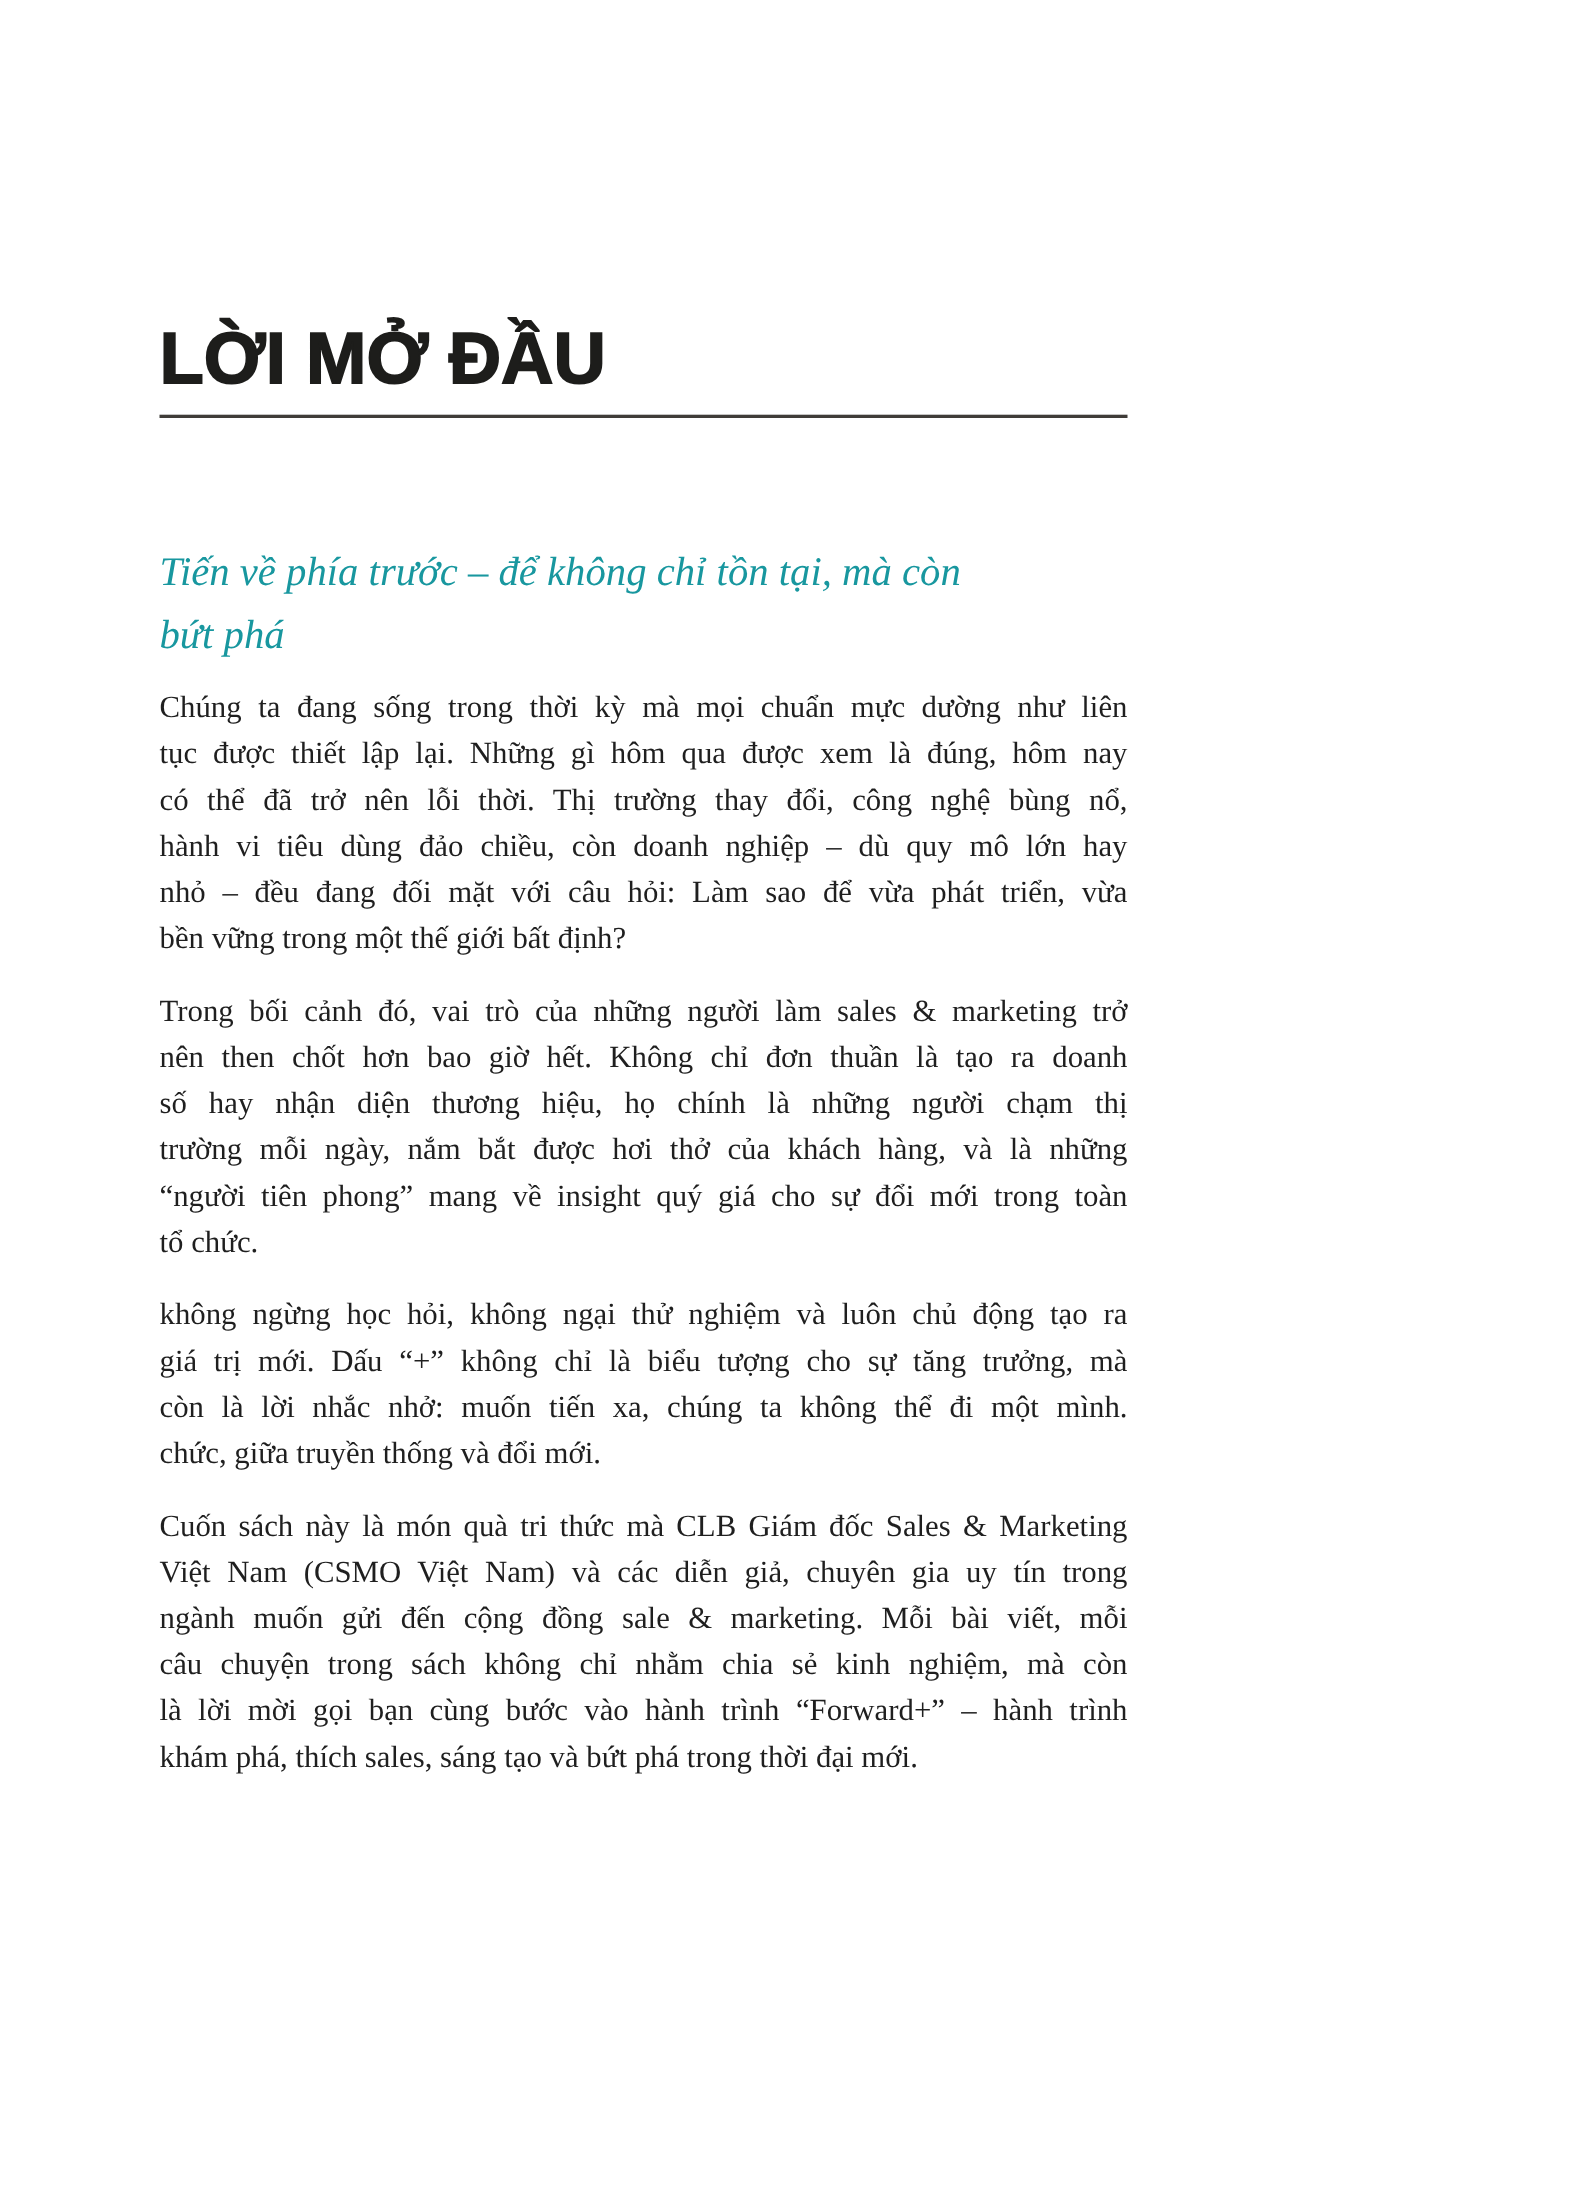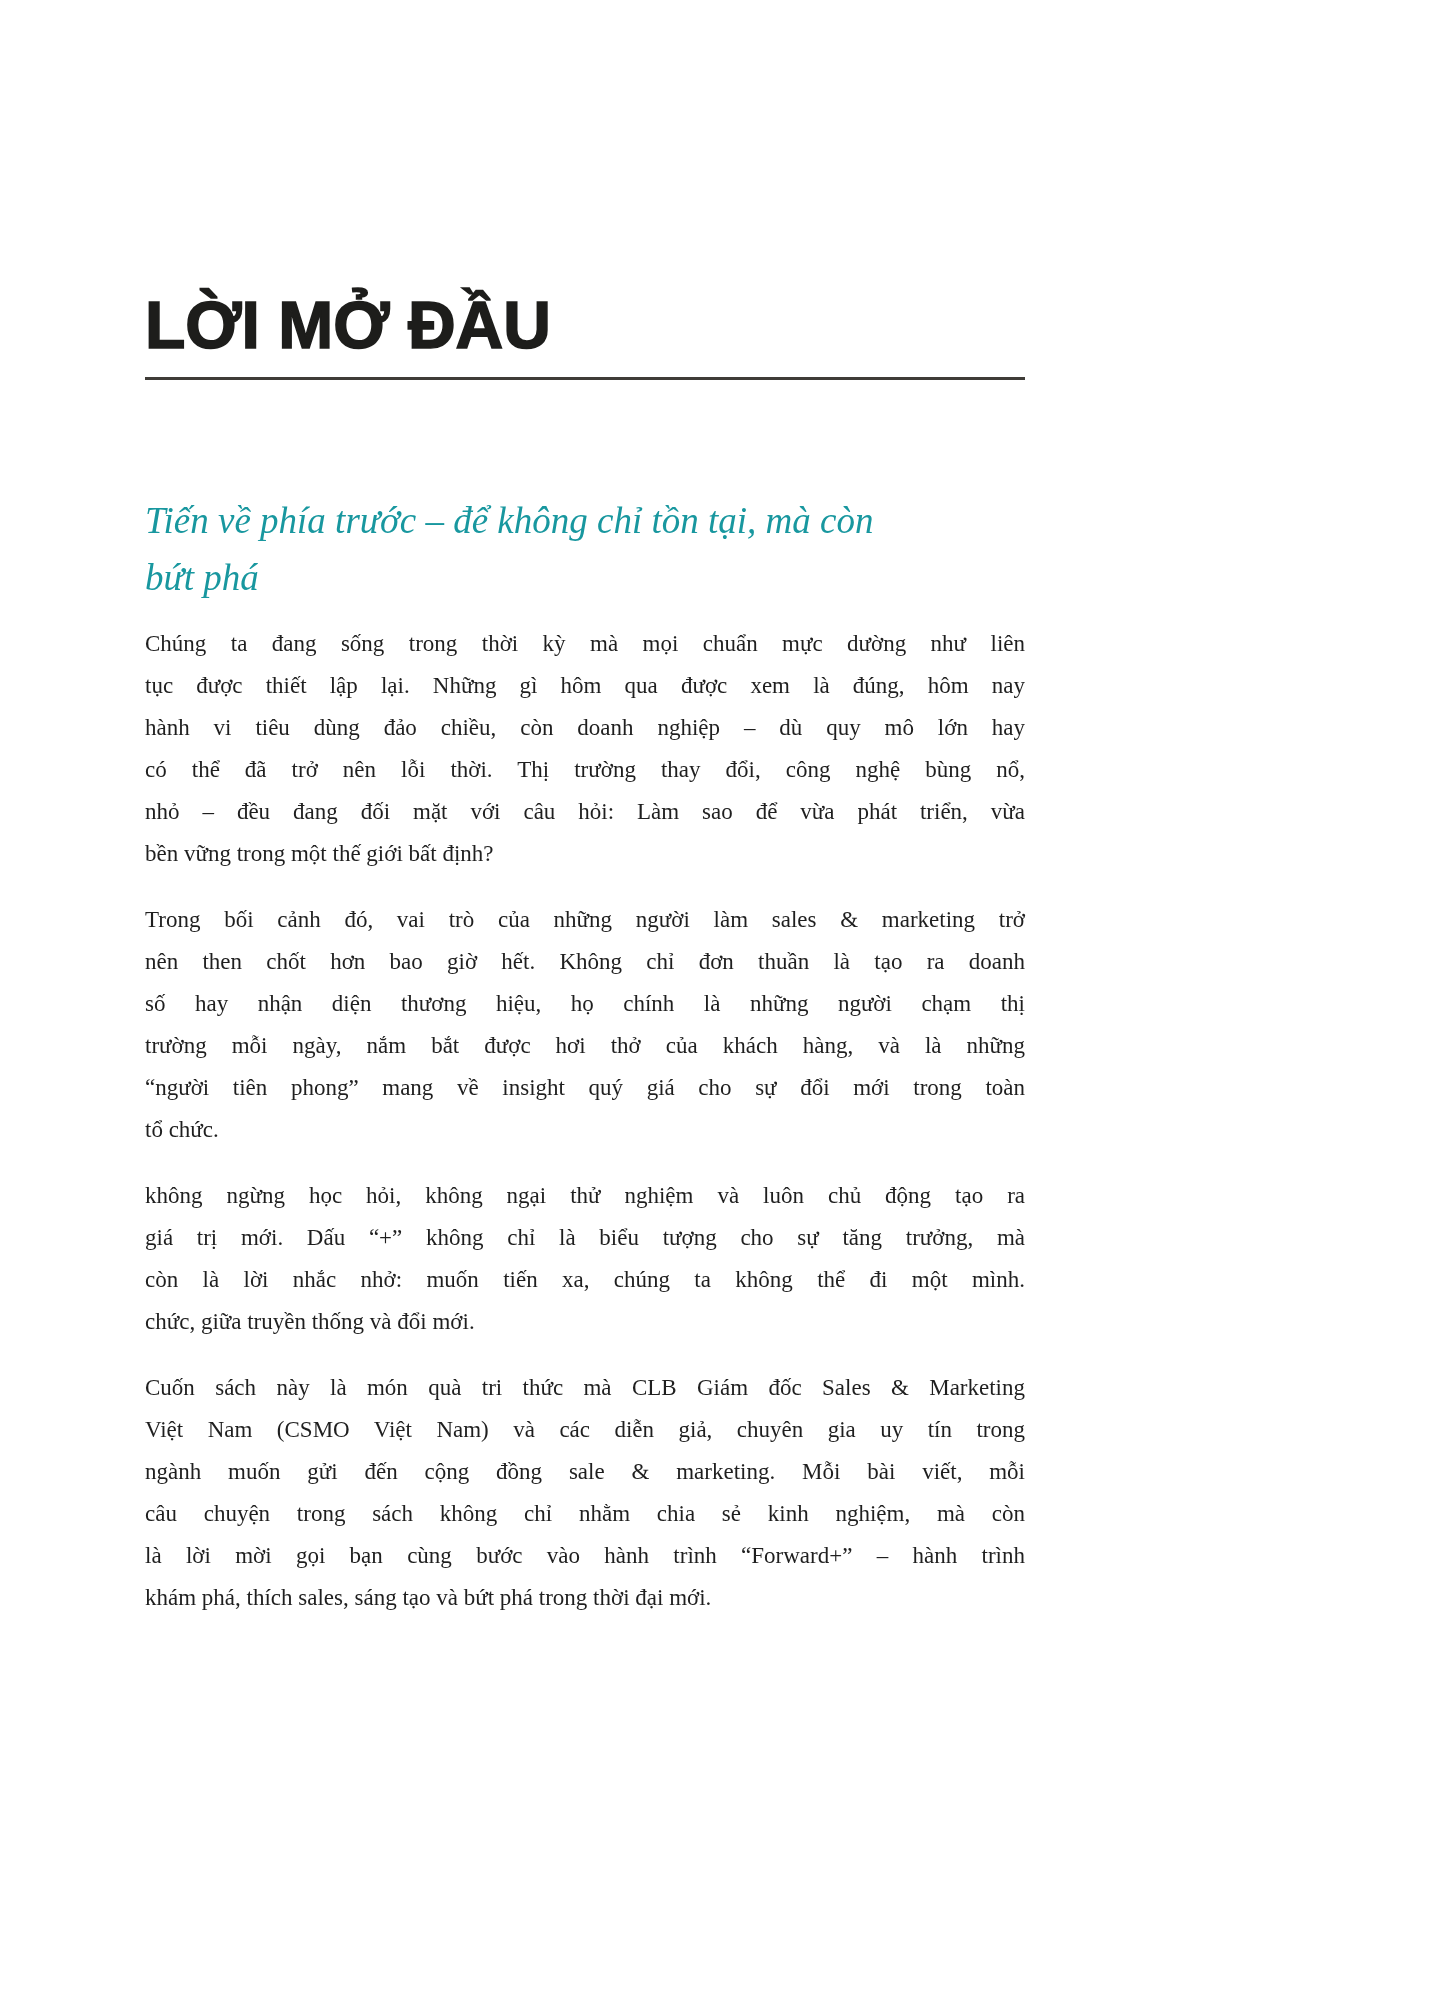--- a/index.html
+++ b/index.html
@@ -44,21 +44,21 @@
     margin: 112px 0 13px 0;
     font-family: "Liberation Serif", serif;
     font-style: italic;
     font-weight: 400;
     font-size: 37px;
     line-height: 57px;
     color: var(--accent);
   }
   .body-text {
     margin-top: 17px;
-    font-size: 23px;
+    font-size: 28px;
     line-height: 42px;
     color: var(--text);
   }
   .paragraph { margin: 0 0 24px 0; }
   .line {
     text-align: justify;
     text-justify: inter-word;
     text-align-last: justify;
     white-space: normal;
   }
@@ -72,22 +72,22 @@
     <h1 class="page-title">LỜI MỞ ĐẦU</h1>
     <div class="title-rule"></div>
     <h2 class="section-heading">
         <div class="h-line">Tiến về phía trước – để không chỉ tồn tại, mà còn</div>
         <div class="h-line">bứt phá</div>
       </h2>
     <div class="body-text">
         <div class="paragraph">
           <div class="line">Chúng ta đang sống trong thời kỳ mà mọi chuẩn mực dường như liên</div>
           <div class="line">tục được thiết lập lại. Những gì hôm qua được xem là đúng, hôm nay</div>
+          <div class="line">có thể đã trở nên lỗi thời. Thị trường thay đổi, công nghệ bùng nổ,</div>
           <div class="line">hành vi tiêu dùng đảo chiều, còn doanh nghiệp – dù quy mô lớn hay</div>
-          <div class="line">có thể đã trở nên lỗi thời. Thị trường thay đổi, công nghệ bùng nổ,</div>
           <div class="line">nhỏ – đều đang đối mặt với câu hỏi: Làm sao để vừa phát triển, vừa</div>
           <div class="line last">bền vững trong một thế giới bất định?</div>
         </div>
         <div class="paragraph">
           <div class="line">Trong bối cảnh đó, vai trò của những người làm sales &amp; marketing trở</div>
           <div class="line">nên then chốt hơn bao giờ hết. Không chỉ đơn thuần là tạo ra doanh</div>
           <div class="line">số hay nhận diện thương hiệu, họ chính là những người chạm thị</div>
           <div class="line">trường mỗi ngày, nắm bắt được hơi thở của khách hàng, và là những</div>
           <div class="line">“người tiên phong” mang về insight quý giá cho sự đổi mới trong toàn</div>
           <div class="line last">tổ chức.</div>

